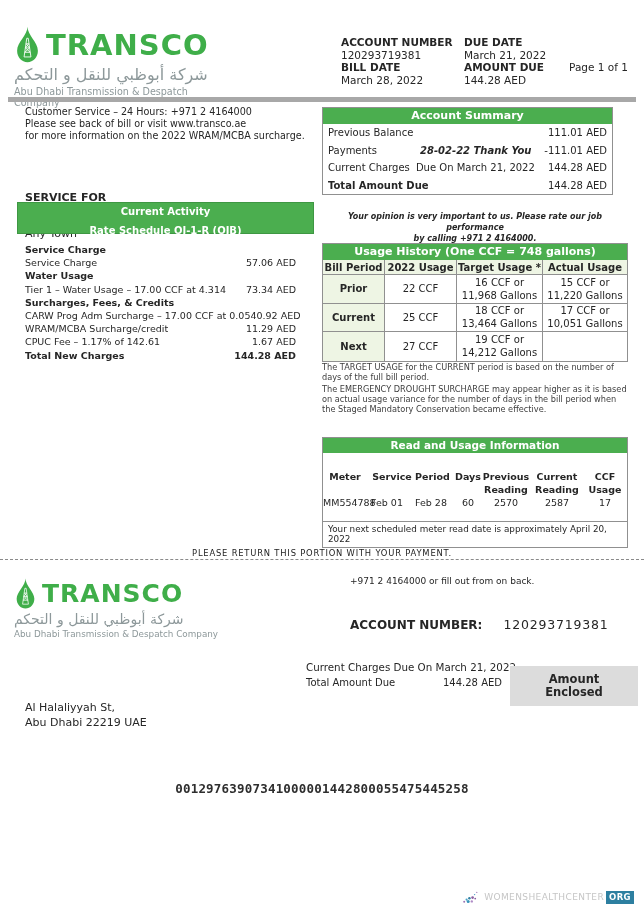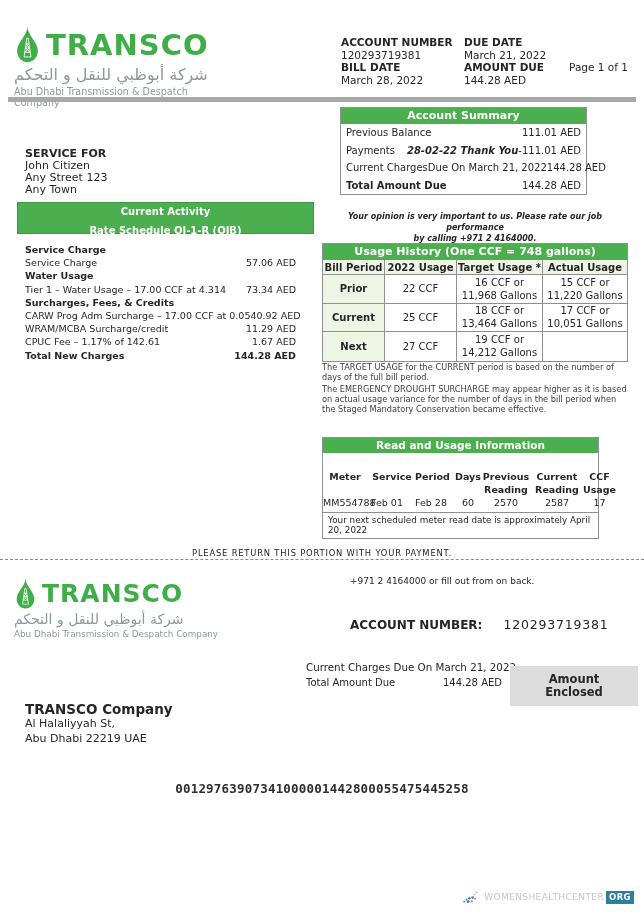--- a/index.html
+++ b/index.html
@@ -25,36 +25,36 @@
   #header-fields { position:absolute; left:341px; top:36px; }
   .field-grid { display:grid; grid-template-columns:123px auto; row-gap:0; }
   .f-label { font-weight:bold; font-size:10.5px; line-height:12px; }
   .f-value { font-size:10.5px; line-height:12px; margin-top:1px; }
   #page-indicator { position:absolute; right:16px; top:61px; font-size:10.5px; }
   #header-bar { position:absolute; left:8px; right:8px; top:97px; height:5px; background:var(--bar-gray,#a8a8a8); }
 
   
   #customer-service { position:absolute; left:25px; top:106px; font-size:9.6px; line-height:12px; white-space:nowrap; }
   #service-for { position:absolute; left:25px; top:148px; font-size:11px; line-height:12px; }
-  .sf-label { font-weight:bold; }
+  .sf-label { font-weight:bold;margin-top:44px; }
   #current-activity-banner { position:absolute; left:17px; top:202px; width:297px; height:32px;
       background:var(--green,#4bae4f); border:1px solid var(--green-dark,#3e9743);
       color:#fff; text-align:center; font-weight:bold; font-size:10px; padding-top:3px; }
   .banner-line2 { margin-top:8px; }
   #charges { position:absolute; left:25px; top:243px; width:271px; font-size:9.5px; }
   .charge-header { font-weight:bold; height:13.2px; line-height:13.2px; white-space:nowrap; }
   .charge-row { display:flex; justify-content:space-between; height:13.2px; line-height:13.2px; white-space:nowrap; }
   .charge-row.total { font-weight:bold; }
 
   
   .table-title { background:var(--green,#4bae4f); color:#fff; font-weight:bold; font-size:11px;
                  text-align:center; padding:1px 0 2px; }
 
   
-  #account-summary { position:absolute; left:340px; top:107px; width:247px; border:1.5px solid #909090; }
+  #account-summary { position:absolute; left:322px; top:107px; width:291px; border:1.5px solid #909090; }
   .as-row { display:flex; align-items:center; padding:2px 5px; font-size:10px; height:17.5px; white-space:nowrap; }
   .as-label { width:95px; }
   .as-note { flex:1; text-align:center; }
   .as-note.strong { font-weight:bold; font-style:italic; }
   .as-amt { width:78px; text-align:right; }
   .as-row.total .as-label { font-weight:bold; }
 
   #opinion { position:absolute; left:322px; top:211px; width:306px; text-align:center;
              font-weight:bold; font-style:italic; font-size:8px; line-height:11px; }
 
@@ -65,28 +65,28 @@
       display:flex; flex-direction:column; align-items:center; justify-content:center; text-align:center; }
   .uh-grid > div:nth-child(4n) { border-right:none; }
   .uh-grid > div:nth-last-child(-n+4) { border-bottom:none; }
   .uh-h { font-weight:bold; font-size:10px; height:15px; background:var(--light-green,#eef5e4); }
   .uh-cell { height:28.5px; font-size:10px; line-height:13px; }
   .uh-p { font-weight:bold; background:var(--light-green,#eef5e4); }
   #usage-note1 { position:absolute; left:322px; top:363px; width:306px; font-size:8.2px; line-height:9.8px; color:#3d3d3d; }
   #usage-note2 { position:absolute; left:322px; top:385px; width:306px; font-size:8.2px; line-height:9.8px; color:#3d3d3d; }
 
   
-  #read-usage { position:absolute; left:322px; top:437px; width:277px; border:1.5px solid #909090; }
+  #read-usage { position:absolute; left:322px; top:437px; width:306px; border:1.5px solid #909090; }
   #read-usage .table-title { font-size:10.5px; }
   .ru-grid { display:grid; grid-template-columns:44px 40px 48px 26px 50px 52px 1fr; padding-top:18px; }
   .ru-h { font-weight:bold; font-size:9.5px; text-align:center; line-height:12.5px; }
   .ru-sp { grid-column:2 / 4; }
   .ru-spacer { grid-column:1 / 5; }
   .ru-d { font-size:9.5px; text-align:center; line-height:14px; }
-  .ru-footer { border-top:1px solid #909090; font-size:8.8px; padding:2px 5px 3px; margin-top:2px; }
+  .ru-footer { border-top:1px solid #909090; font-size:8.8px; padding:2px 5px 3px; margin-top:11px; }
 
   
   #return-notice { position:absolute; left:0; right:0; top:548px; text-align:center;
                    font-size:8.4px; letter-spacing:0.8px; color:#222; }
   #dash-line { position:absolute; left:0; right:0; top:559px; border-top:1.5px dashed #8a8a8a; }
 
   
   #address-change { position:absolute; left:350px; top:576px; font-size:9px; line-height:11px; }
   #stub-account { position:absolute; left:350px; top:614px; white-space:nowrap; }
   .sa-label { font-weight:bold; font-size:12px; }
@@ -148,20 +148,25 @@
       </div>
       <div class="field">
         <div class="f-label">AMOUNT DUE</div>
         <div class="f-value">144.28 AED</div>
       </div>
     </div>
   </div>
   <div id="page-indicator">Page 1 of 1</div>
   <div id="header-bar"></div>
 
+  <div id="customer-service">
+    <div>Customer Service – 24 Hours: +971 2 4164000</div>
+    <div>Please see back of bill or visit  www.transco.ae</div>
+    <div>for more information on the 2022 WRAM/MCBA surcharge.</div>
+  </div>
 
   <div id="service-for">
     <div class="sf-label">SERVICE FOR</div>
     <div>John Citizen</div>
     <div>Any Street 123</div>
     <div>Any Town</div>
   </div>
 
   <div id="current-activity-banner">
     <div>Current Activity</div>
@@ -333,21 +338,20 @@
       <span>144.28 AED</span>
     </div>
   </div>
 
   <div id="amount-box">
     <div>Amount</div>
     <div>Enclosed</div>
   </div>
 
   <div id="company-address">
-    <div class="ca-name">TRANSCO Company</div>
     <div class="ca-line">Al Halaliyyah St,</div>
     <div class="ca-line">Abu Dhabi 22219 UAE</div>
   </div>
 
   <div id="ocr-number">00129763907341000001442800055475445258</div>
 
   <div id="watermark">
     <svg viewBox="0 0 20 16">
       <circle cx="2.2" cy="12.8" r="1.0" fill="#9b74b5"></circle>
       <circle cx="4.6" cy="10.6" r="1.1" fill="#4aa3c8"></circle>

